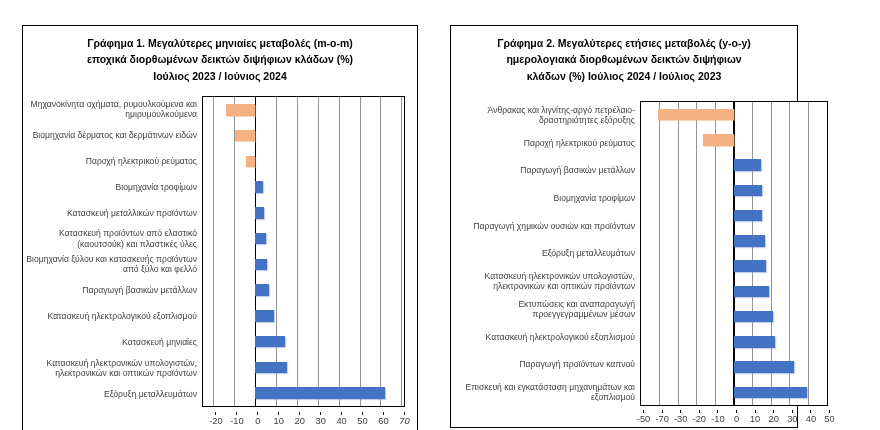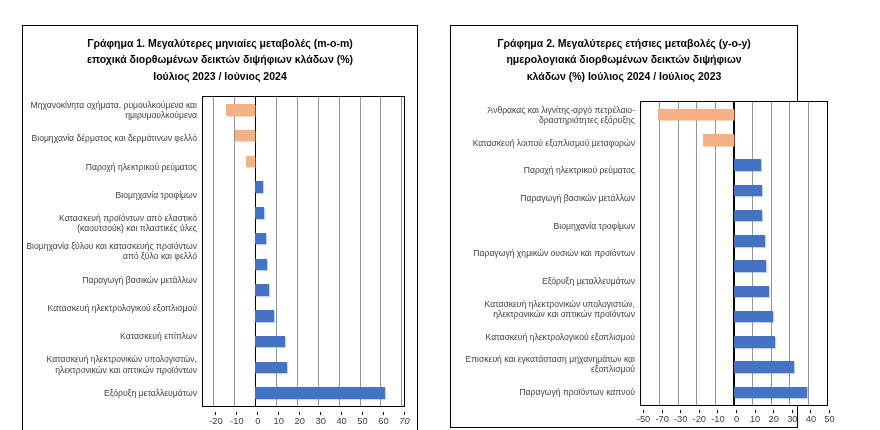--- a/index.html
+++ b/index.html
@@ -44,28 +44,29 @@
 
 <div class="chart-box" id="chart1">
   <div class="chart-title">
     <div>Γράφημα 1. Μεγαλύτερες μηνιαίες μεταβολές (m-o-m)</div>
     <div>εποχικά διορθωμένων δεικτών διψήφιων κλάδων (%)</div>
     <div>Ιούλιος 2023 / Ιούνιος  2024</div>
   </div>
   <div class="chart-body">
     <div class="labels">
         <div class="cat-label">Μηχανοκίνητα οχήματα, ρυμουλκούμενα και ημιρυμουλκούμενα</div>
-        <div class="cat-label">Βιομηχανία δέρματος και δερμάτινων φελλό</div>
+        <div class="cat-label">Βιομηχανία δέρματος και δερμάτινων ειδών</div>
         <div class="cat-label">Παροχή ηλεκτρικού ρεύματος</div>
         <div class="cat-label">Βιομηχανία τροφίμων</div>
+        <div class="cat-label">Κατασκευή μεταλλικών προϊόντων</div>
         <div class="cat-label">Κατασκευή προϊόντων από ελαστικό (καουτσούκ) και πλαστικές ύλες</div>
         <div class="cat-label">Βιομηχανία ξύλου και κατασκευής προϊόντων από ξύλο και φελλό</div>
         <div class="cat-label">Παραγωγή βασικών μετάλλων</div>
         <div class="cat-label">Κατασκευή ηλεκτρολογικού εξοπλισμού</div>
-        <div class="cat-label">Κατασκευή επίπλων</div>
+        <div class="cat-label">Κατασκευή μηνιαίες</div>
         <div class="cat-label">Κατασκευή ηλεκτρονικών υπολογιστών, ηλεκτρονικών και οπτικών προϊόντων</div>
         <div class="cat-label">Εξόρυξη μεταλλευμάτων</div>
       </div>
     <div class="plot">
         <div class="grid-line" style="left: 9.96875px; background: rgb(148, 148, 148);"></div>
         <div class="grid-line" style="left: 30.9062px; background: rgb(148, 148, 148);"></div>
         <div class="grid-line" style="left: 72.7812px; background: rgb(148, 148, 148);"></div>
         <div class="grid-line" style="left: 93.7188px; background: rgb(148, 148, 148);"></div>
         <div class="grid-line" style="left: 114.656px; background: rgb(148, 148, 148);"></div>
         <div class="grid-line" style="left: 135.594px; background: rgb(148, 148, 148);"></div>
@@ -113,30 +114,30 @@
 
 <div class="chart-box" id="chart2">
   <div class="chart-title">
     <div>Γράφημα 2. Μεγαλύτερες ετήσιες μεταβολές (y-o-y)</div>
     <div>ημερολογιακά διορθωμένων δεικτών διψήφιων</div>
     <div>κλάδων (%)  Ιούλιος 2024 / Ιούλιος  2023</div>
   </div>
   <div class="chart-body">
     <div class="labels">
         <div class="cat-label">Άνθρακας και λιγνίτης-αργό πετρέλαιο-δραστηριότητες εξόρυξης</div>
-        <div class="cat-label">Κατασκευή λοιπού εξοπλισμού μεταφορών</div>
         <div class="cat-label">Παροχή ηλεκτρικού ρεύματος</div>
         <div class="cat-label">Παραγωγή βασικών μετάλλων</div>
         <div class="cat-label">Βιομηχανία τροφίμων</div>
         <div class="cat-label">Παραγωγή χημικών ουσιών και προϊόντων</div>
         <div class="cat-label">Εξόρυξη μεταλλευμάτων</div>
         <div class="cat-label">Κατασκευή ηλεκτρονικών υπολογιστών, ηλεκτρονικών και οπτικών προϊόντων</div>
+        <div class="cat-label">Εκτυπώσεις και αναπαραγωγή προεγγεγραμμένων μέσων</div>
         <div class="cat-label">Κατασκευή ηλεκτρολογικού εξοπλισμού</div>
+        <div class="cat-label">Παραγωγή προϊόντων καπνού</div>
         <div class="cat-label">Επισκευή και εγκατάσταση μηχανημάτων και εξοπλισμού</div>
-        <div class="cat-label">Παραγωγή προϊόντων καπνού</div>
       </div>
     <div class="plot">
         <div class="grid-line" style="left: 18.1px; background: rgb(148, 148, 148);"></div>
         <div class="grid-line" style="left: 36.7px; background: rgb(148, 148, 148);"></div>
         <div class="grid-line" style="left: 55.3px; background: rgb(148, 148, 148);"></div>
         <div class="grid-line" style="left: 73.9px; background: rgb(148, 148, 148);"></div>
         <div class="grid-line" style="left: 111.1px; background: rgb(148, 148, 148);"></div>
         <div class="grid-line" style="left: 129.7px; background: rgb(148, 148, 148);"></div>
         <div class="grid-line" style="left: 148.3px; background: rgb(148, 148, 148);"></div>
         <div class="grid-line" style="left: 166.9px; background: rgb(148, 148, 148);"></div>

